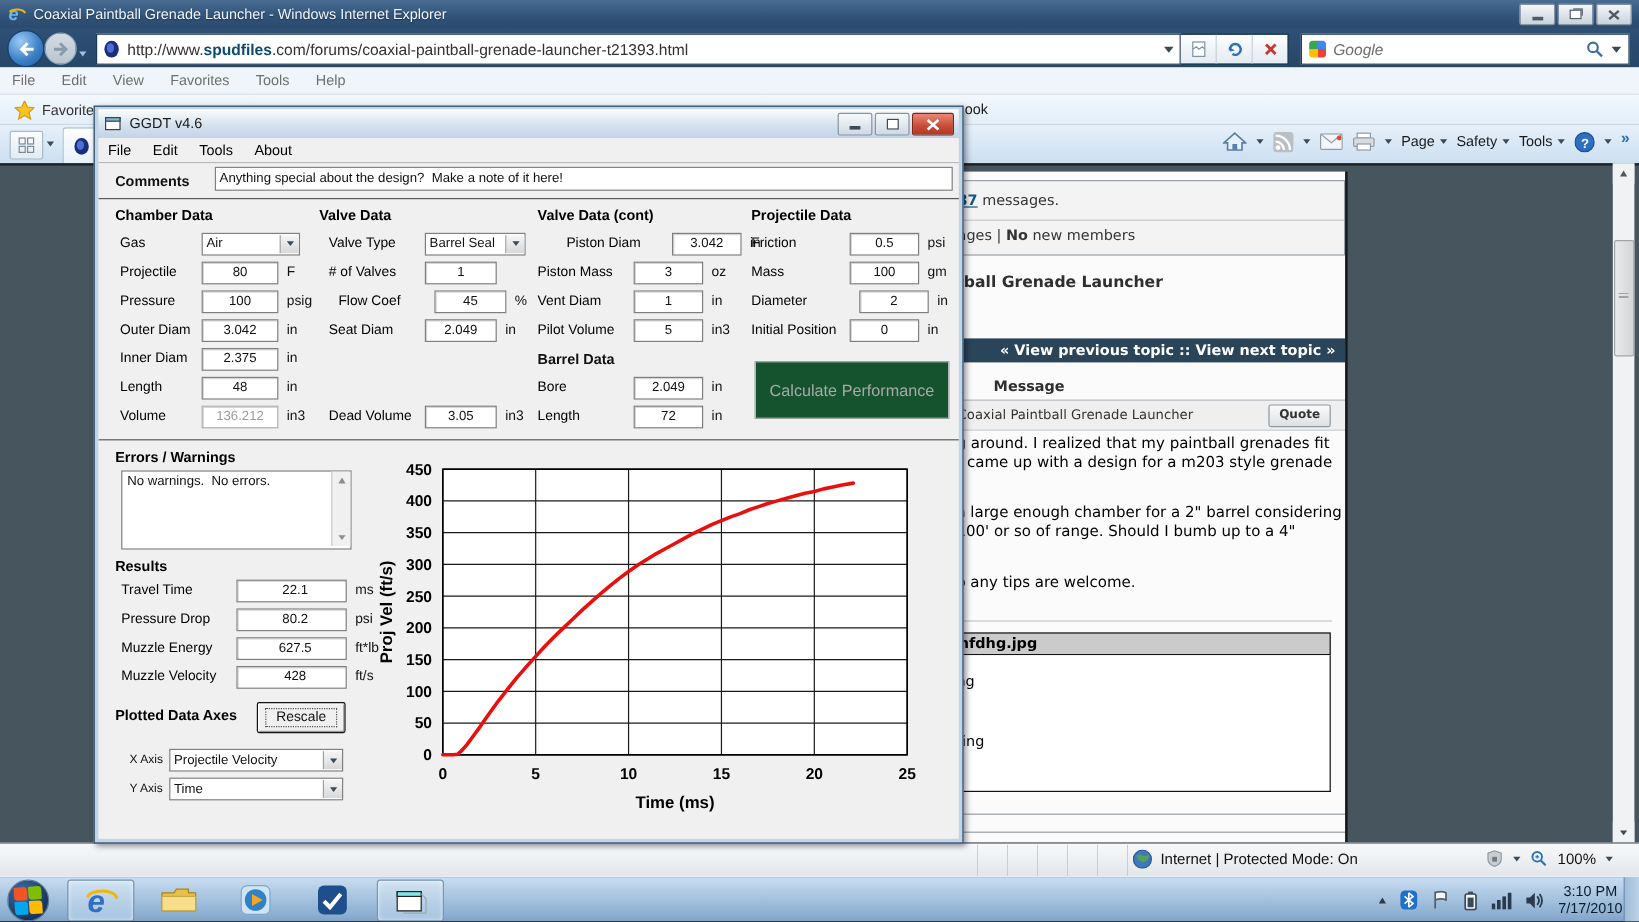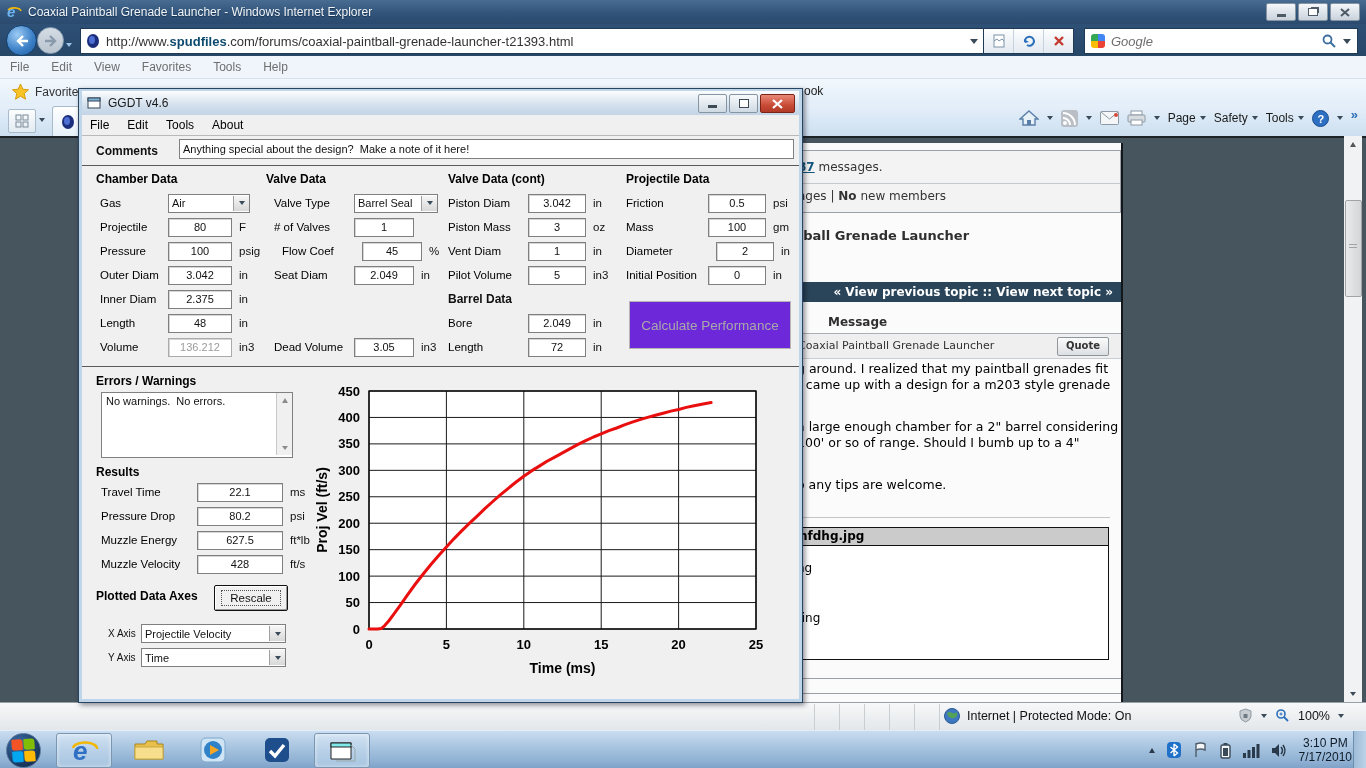--- a/index.html
+++ b/index.html
@@ -132,30 +132,30 @@
   .fsect{font-weight:bold;font-size:12px;}
   .finput{height:17px;background:#fff;border:1px solid #7F7F7F;font-size:11px;text-align:center;line-height:17px;flex:none;
     box-shadow:inset 1px 1px 0 #D6D6D6;}
   .finput.dis{color:#9C9C9C;border-color:#ABABAB;}
   .fselect{height:17px;background:#fff;border:1px solid #7F7F7F;display:flex;align-items:center;font-size:11px;flex:none;}
   .selval{padding-left:3px;flex:1;white-space:nowrap;overflow:hidden;}
   .selarrow{width:15px;height:15px;margin:0;background:linear-gradient(#F6F6F6,#D8D8D8);border-left:1px solid #A0A0A0;
     display:flex;align-items:center;justify-content:center;flex:none;}
   .funit{margin-left:7px;font-size:11.5px;}
 
-  #calc-btn{position:absolute;left:547px;top:165px;width:160px;height:46px;background:#6d28d9;border:1px solid #B5B5B5;
+  #calc-btn{position:absolute;left:547px;top:165px;width:160px;height:46px;background:#14532d;border:1px solid #B5B5B5;
     color:#A9A9A9;font-size:13.5px;display:flex;align-items:center;justify-content:center;}
   #errors-hdr{position:absolute;left:14px;top:238px;font-weight:bold;}
   #errors-box{position:absolute;left:19px;top:256px;width:190px;height:64px;background:#fff;border:1px solid #808080;}
   #errors-text{position:absolute;left:4px;top:2px;font-size:11px;white-space:pre;}
   #errors-sb{position:absolute;right:0;top:0;width:15px;height:62px;background:#F0F0F0;border-left:1px solid #C8C8C8;}
   #errors-sb .sb2{position:absolute;left:0;width:15px;height:14px;display:flex;align-items:center;justify-content:center;}
   #results-hdr{position:absolute;left:14px;top:329px;font-weight:bold;}
   #results-rows{position:absolute;left:19px;top:344px;}
-  #results-rows .finput{width:84px;}
+  #results-rows .finput{width:84px;padding-left:6px;}
   #results-rows .flabel{width:96px;}
   #plotted-hdr{position:absolute;left:14px;top:453px;font-weight:bold;}
   #rescale-btn{position:absolute;left:132px;top:449px;width:72px;height:24px;background:#F0F0F0;border:1px solid #111;
     border-radius:2px;box-shadow:inset 1px 1px 0 #fff, inset -1px -1px 0 #9A9A9A;display:flex;align-items:center;justify-content:center;}
   #rescale-focus{border:1px dotted #555;padding:1px 8px;font-size:11.5px;}
   .axis-label{position:absolute;font-size:10px;}
   .axis-select{position:absolute;width:143px;}
   #chart-wrap{position:absolute;left:231px;top:246px;width:488px;height:306px;}
 
   
@@ -530,21 +530,21 @@
           <div class="frow spacer"></div>
           <div class="frow spacer"></div>
           <div class="frow">
             <span class="flabel" style="width: 80px;">Dead Volume</span>
             <div class="finput" style="width: 58px;">3.05</div>
             <span class="funit">in3</span>
           </div>
         </div>
       <div class="fcol" id="col-valvecont" style="left:366px;top:55px">
           <div class="frow">
-            <span class="flabel" style="width: 80px;">Piston Diam</span>
+            <span class="flabel" style="width: 88px; margin-left: 24px;">Piston Diam</span>
             <div class="finput" style="width: 56px;">3.042</div>
             <span class="funit">in</span>
           </div>
           <div class="frow">
             <span class="flabel" style="width: 80px;">Piston Mass</span>
             <div class="finput" style="width: 56px;">3</div>
             <span class="funit">oz</span>
           </div>
           <div class="frow">
             <span class="flabel" style="width: 80px;">Vent Diam</span>

